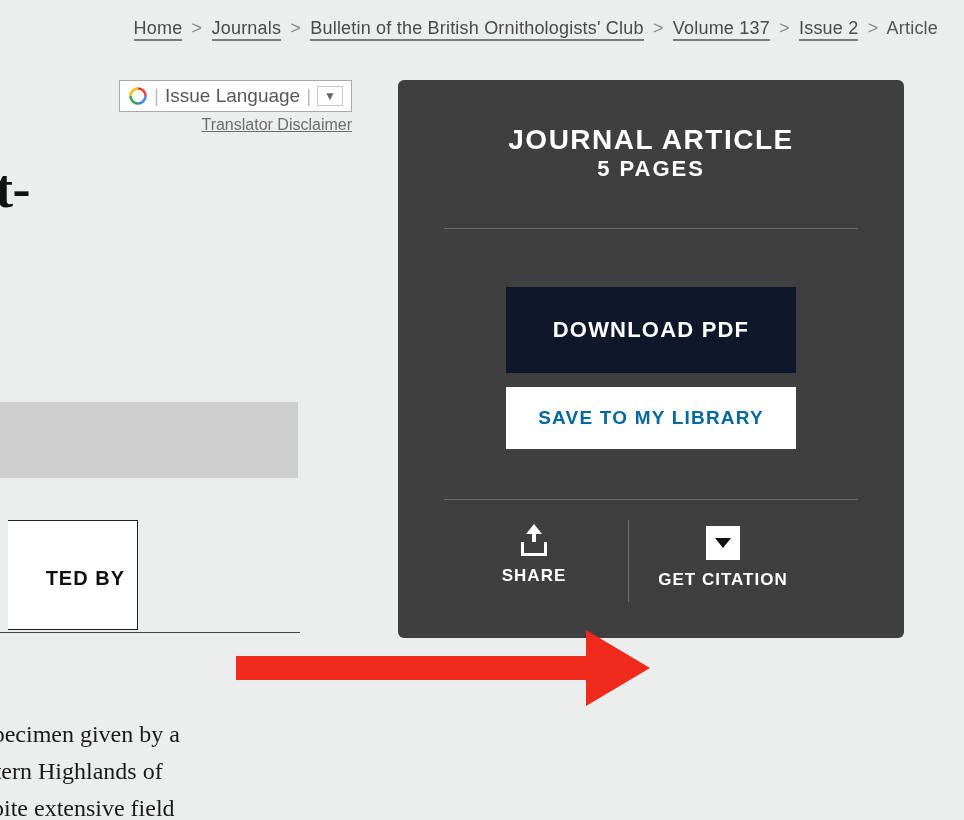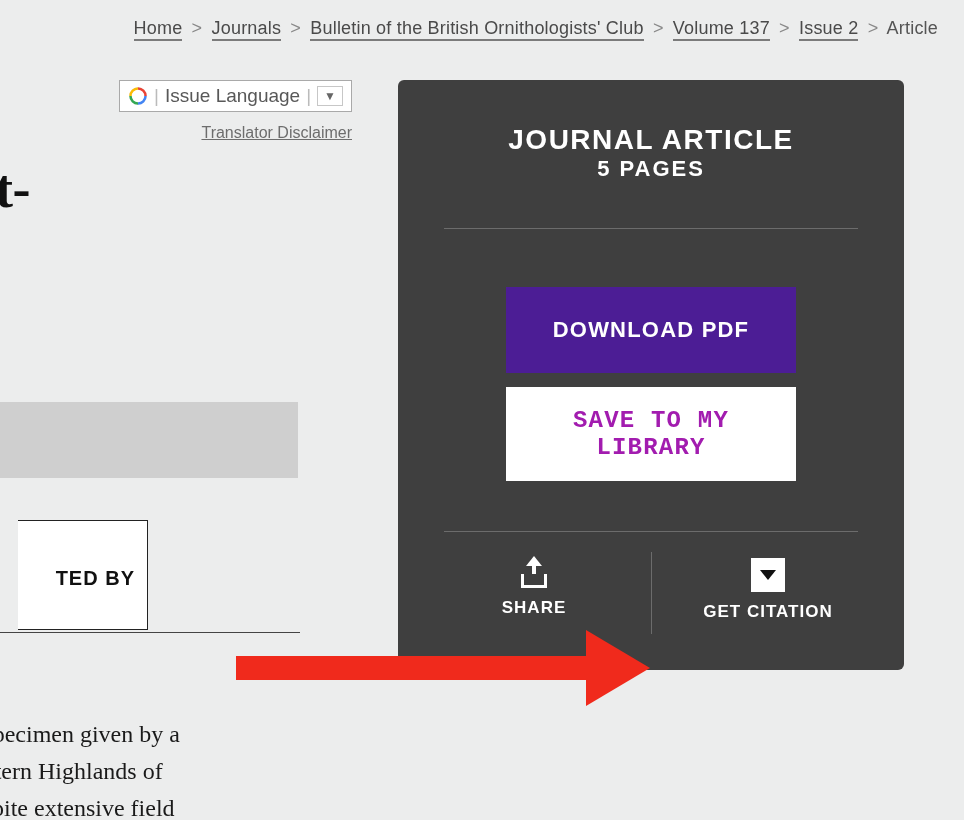--- a/index.html
+++ b/index.html
@@ -50,21 +50,21 @@
   }
   .lang-select .divider { color: #bbb; }
   .lang-select .tri {
     border: 1px solid #c7c7c7;
     padding: 2px 6px 2px 6px;
     font-size: 12px;
     color: #666;
   }
   .disclaimer {
     display: block;
-    margin-top: 12px;
+    margin-top: 4px;
     font-size: 16px;
     color: #6d6d6d;
     text-decoration: underline;
   }
 
   .title-area {
     position: absolute;
     top: 158px;
     left: -180px;
     width: 520px;
@@ -78,21 +78,21 @@
     position: absolute;
     top: 402px;
     left: 0;
     width: 298px;
     height: 76px;
     background: #cfcfcf;
   }
   .white-card {
     position: absolute;
     top: 520px;
-    left: 18px;
+    left: 8px;
     width: 130px;
     height: 110px;
     background: #fff;
     border: 1px solid #222;
     border-left: none;
     padding: 46px 12px 0 0;
     text-align: right;
     font-size: 20px;
     font-weight: 700;
     letter-spacing: 1px;
@@ -149,30 +149,30 @@
     margin: 0 auto;
     width: 290px;
     text-align: center;
     font-size: 22px;
     font-weight: 800;
     letter-spacing: 1.2px;
     padding: 30px 10px;
     border: none;
     cursor: pointer;
   }
-  .btn-primary { background: #4c1d95; color: #fff; }
-  .btn-secondary { background: #fff; color: #a21caf; padding: 20px 10px; margin-top: 14px; font-size: 24px; font-family: Liberation Mono, monospace; }
+  .btn-primary { background: #0f172a; color: #fff; }
+  .btn-secondary { background: #fff; color: #0369a1; padding: 20px 10px; margin-top: 14px; font-size: 19px; }
   .side-panel .rule2 {
     border: none;
     border-top: 1px solid #6c6c6c;
     margin: 50px 0 20px 0;
   }
   .actions {
     display: flex;
-    justify-content: space-between;
+    justify-content: flex-start;
     gap: 0;
     align-items: flex-start;
     position: relative;
   }
   .action {
     display: flex;
     flex-direction: column;
     align-items: center;
     width: 180px;
     padding-top: 6px;

